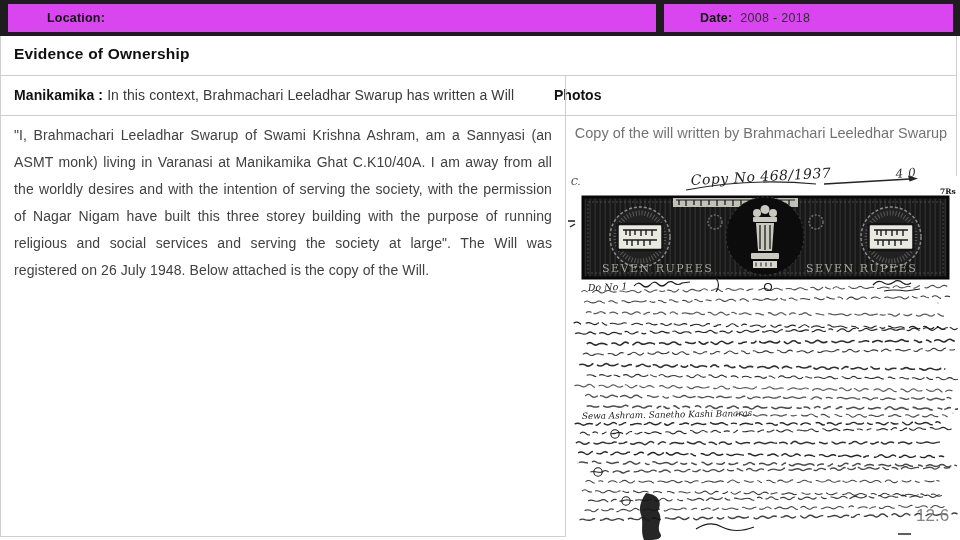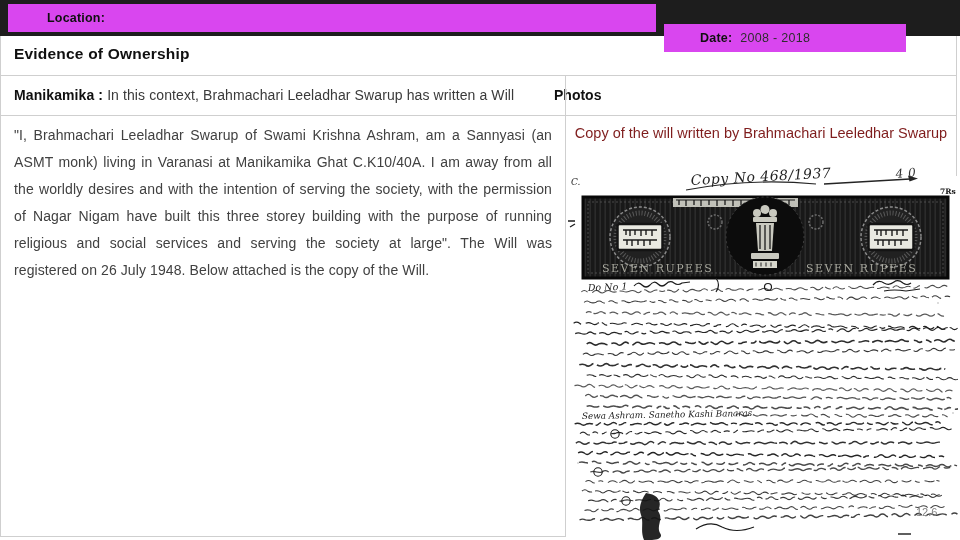--- a/index.html
+++ b/index.html
@@ -3,38 +3,38 @@
 <meta charset="utf-8">
 <style>
   html,body{margin:0;padding:0;background:#fff;}
   .page{position:relative;width:960px;height:540px;overflow:hidden;background:#fff;
         font-family:"Liberation Sans",sans-serif;}
   
   .topbar{position:absolute;left:0;top:0;width:960px;height:36px;background:#1d1d1d;}
   .hcell{position:absolute;top:4px;height:28px;background:#d946ef;display:flex;align-items:center;
          font-size:12.5px;color:#2e2e2e;box-sizing:border-box;}
   .hcell.loc{left:8px;width:648px;padding-left:39px;}
-  .hcell.date{left:664px;width:242px;padding-left:36px;margin-top:20px;}
+  .hcell.date{left:664px;width:289px;padding-left:36px;}
   .hlbl{font-weight:bold;color:#101010;margin-right:8px;letter-spacing:.2px;}
   .hval{letter-spacing:.3px;}
   
   .title{position:absolute;left:14px;top:45px;margin:0;font-size:15.5px;font-weight:bold;
          color:#101010;letter-spacing:.2px;}
   
   .desc-head{position:absolute;left:14px;top:87px;font-size:14px;color:#3a3a3a;letter-spacing:.1px;}
   .desc-head .b{font-weight:bold;color:#101010;}
   .photos-head{position:absolute;left:554px;top:87px;font-size:14px;font-weight:bold;color:#101010;text-align:center;}
   
   .quote{position:absolute;left:14px;top:122px;width:538px;margin:0;font-size:14px;line-height:27px;
          text-align:justify;color:#414141;letter-spacing:.1px;}
   
   .caption{position:absolute;left:571px;top:123px;width:380px;text-align:center;font-size:14.5px;
-           line-height:20px;color:#7f1d1d;}
+           line-height:20px;color:#737373;}
   .scan{position:absolute;left:568px;top:163px;width:390px;height:377px;}
-  .pageno{position:absolute;left:916px;top:506px;font-size:11px;color:#828282;}
+  .pageno{position:absolute;left:916px;top:506px;font-size:17px;color:#828282;}
   
   .bd{position:absolute;background:#cfcfcf;}
 </style>
 </head>
 <body>
 
 <div class="page">
 
   <div class="topbar">
     <div class="hcell loc">

